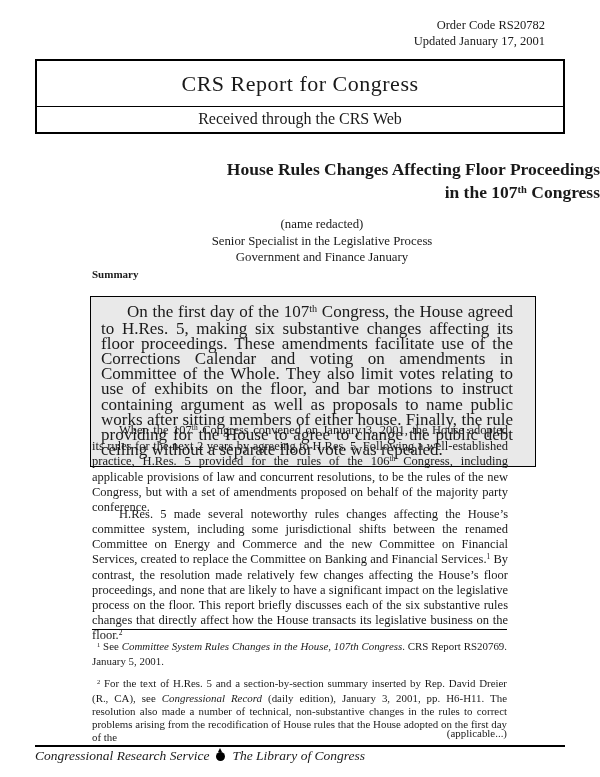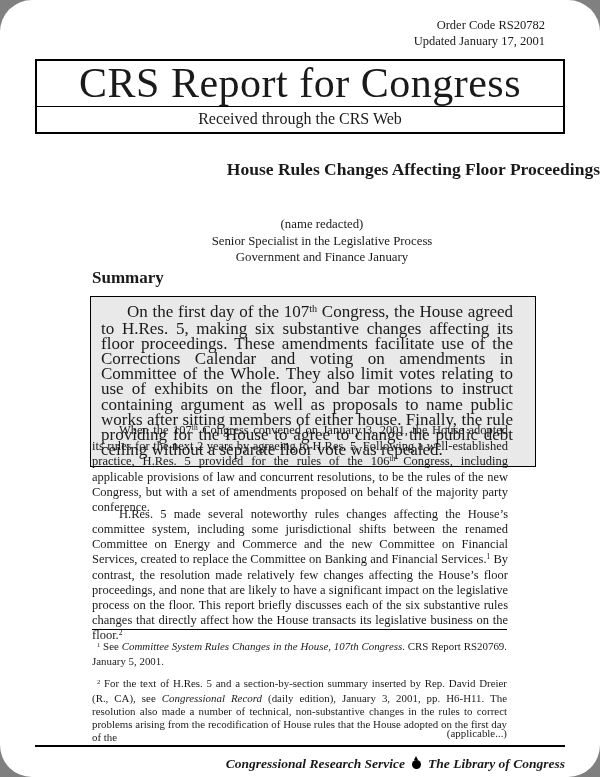--- a/index.html
+++ b/index.html
@@ -5,34 +5,33 @@
   * { margin:0; padding:0; box-sizing:border-box; }
   html,body { background:#808080; }
   .page {
     position:relative;
     width:600px; height:777px;
     margin:0 auto;
     background:#ffffff;
     color:#1a1a1a;
     font-family:"Liberation Serif","DejaVu Serif",serif;
     overflow:hidden;
-    border-radius:32px;
   }
   
   .order-block {
     position:absolute; top:17px; right:55px;
     text-align:right; font-size:12.5px; line-height:1.28;
   }
   
   .masthead {
     position:absolute; top:59px; left:35px; width:530px; height:75px;
     border:2px solid #000; text-align:center;
   }
   .masthead-title {
-    font-size:42px; font-weight:normal; line-height:45px; letter-spacing:0.5px;
+    font-size:22px; font-weight:normal; line-height:45px; letter-spacing:0.5px;
   }
   .masthead-rule {
     border-top:1.5px solid #000; width:100%;
   }
   .masthead-subtitle {
     font-size:16px; line-height:24px;
   }
   
   .doc-title {
     position:absolute; top:158px; left:0; width:100%;
@@ -40,21 +39,21 @@
   }
   sup.t { font-size:60%; vertical-align:baseline; position:relative; top:-0.5em; }
   
   .byline {
     position:absolute; top:216px; left:0; width:100%;
     text-align:center; font-size:12.8px; line-height:1.3;padding-left:44px;
   }
   
   .summary-heading {
     position:absolute; top:268px; left:92px;
-    font-weight:bold; font-size:17px;
+    font-weight:bold; font-size:11px;
   }
   .summary-box {
     position:absolute; top:296px; left:90px; width:446px;
     background:#e9e9e9;
     border:1px solid #000;
     padding:7px 22px 9px 10px;
     font-size:17px; line-height:15.1px; text-align:justify;
   }
   .summary-box .indent { display:inline-block; width:26px; }
   
@@ -79,23 +78,23 @@
   .fn2 { top:677px; }
   .continued {
     position:absolute; top:727px; left:92px; width:415px;
     font-size:10.9px; text-align:right;
   }
   .italic { font-style:italic; }
   
   .footer {
     position:absolute; top:745px; left:35px; width:530px;
     border-top:2px solid #000;
-    text-align:right;
-    font-weight:bold; font-style:italic; font-size:13.5px;
-    padding-top:9px;
+    text-align:left;
+    font-weight:normal; font-style:italic; font-size:13.5px;
+    padding-top:1px;
   }
   .ornament {
     display:inline-block; position:relative;
     width:9px; height:9px; background:#000; border-radius:50%;
     margin:0 7px; vertical-align:-0.5px;
   }
   .ornament::before {
     content:""; position:absolute; left:2px; top:-4px;
     border-left:2.5px solid transparent; border-right:2.5px solid transparent;
     border-bottom:4.5px solid #000;
@@ -112,20 +111,21 @@
   </div>
 
   <div class="masthead">
     <div class="masthead-title">CRS Report for Congress</div>
     <div class="masthead-rule"></div>
     <div class="masthead-subtitle">Received through the CRS Web</div>
   </div>
 
   <div class="doc-title">
     <div>House Rules Changes Affecting Floor Proceedings</div>
+    <div><span>in the 107</span><sup class="t">th</sup><span> Congress</span></div>
   </div>
 
   <div class="byline">
     <div>(name redacted)</div>
     <div>Senior Specialist in the Legislative Process</div>
     <div>Government and Finance January</div>
   </div>
 
   <div class="summary-heading">Summary</div>
 

